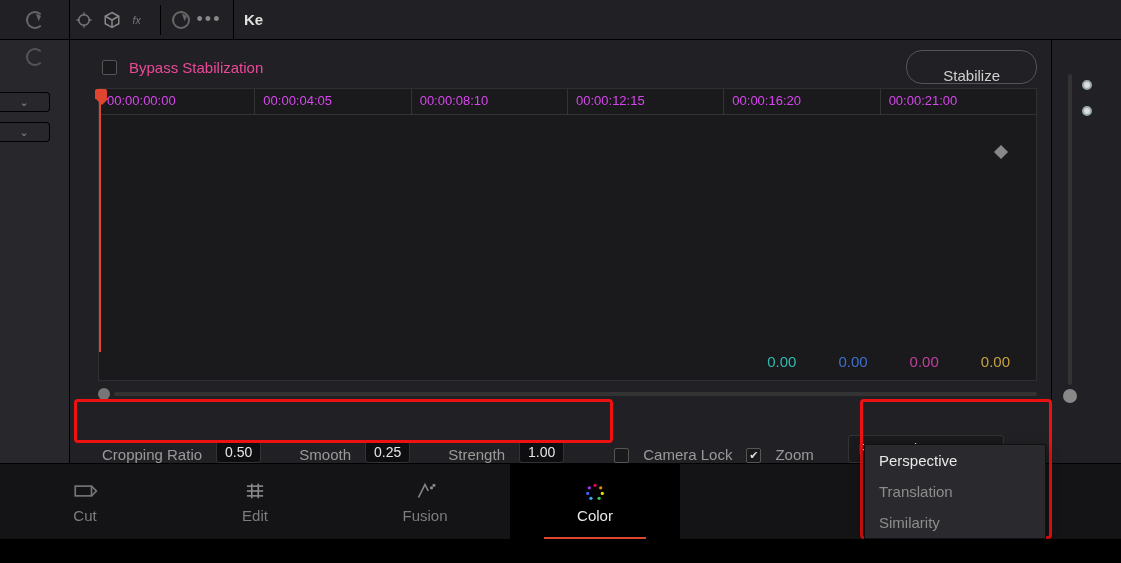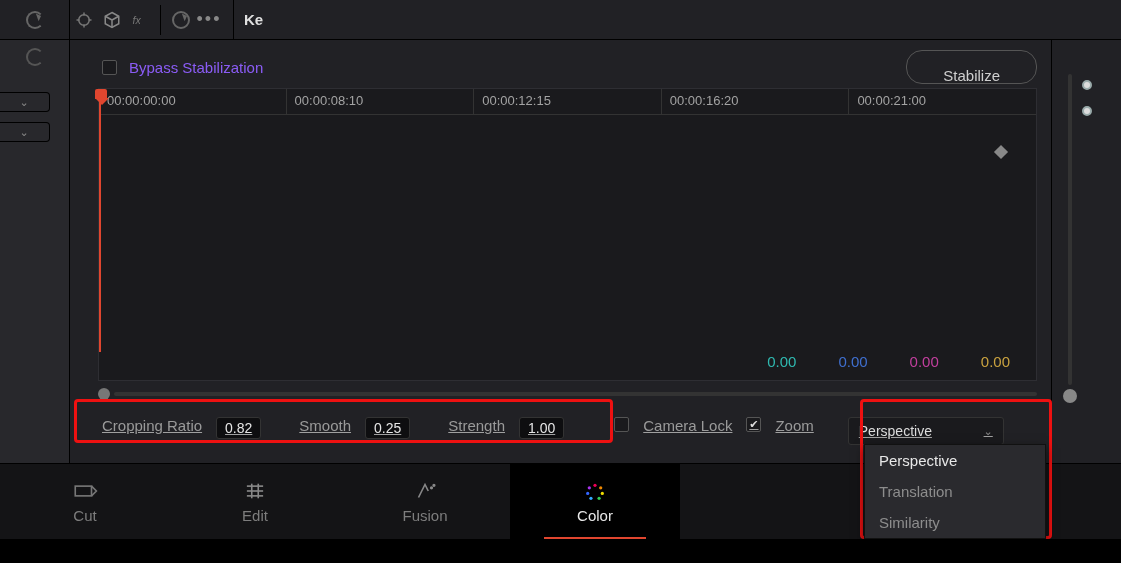--- a/index.html
+++ b/index.html
@@ -25,47 +25,47 @@
   .gutter .undo2 { width:18px; height:18px; border:2px solid #555; border-right-color:transparent; border-radius:50%;}
   .gutter-exp { width:50px; height:20px; margin-left:-20px; background:#28282c; border:1px solid #000; border-left:none; border-radius:0 4px 4px 0; display:flex; align-items:center; justify-content:center; color:#888; font-size:11px;}
   .content { flex:1; display:flex; flex-direction:column; padding:10px 14px 0 28px; position:relative;}
   .right-col { width:70px; border-left:1px solid #000; background:#212125; padding-top:40px; display:flex; flex-direction:column; align-items:center; gap:16px;}
   .kdot { width:10px; height:10px; border:2px solid #9aa; border-radius:50%; background:#ddd; }
 
   
   .bypass-row { display:flex; align-items:center; height:34px; gap:12px; padding-left:4px;}
   .chk { width:15px; height:15px; border:1px solid #555; border-radius:2px; display:inline-block; background:#1a1a1d; }
   .chk.checked::after { content:"✔"; color:#ddd; font-size:11px; display:block; text-align:center; line-height:13px;}
-  .bypass-row .lbl { color:#8b5cf6; font-size:15px; }
+  .bypass-row .lbl { color:#ec4899; font-size:15px; }
   .stab-btn { margin-left:auto; border:1px solid #555; color:#cfcfcf; background:transparent; height:30px; padding:16px 36px; border-radius:16px; font-size:15px;}
 
   
   .graph { flex:1; position:relative; margin-top:4px; border:1px solid #2e2e33; background:#1a1a1d; min-height:230px; }
   .ruler { display:flex; height:26px; border-bottom:1px solid #333; }
-  .ruler .tick { flex:1; border-left:1px solid #333; font-size:13px; color:#a3a3a3; padding:4px 0 0 8px; }
+  .ruler .tick { flex:1; border-left:1px solid #333; font-size:13px; color:#d946ef; padding:4px 0 0 8px; }
   .ruler .tick:first-child { border-left:none; }
   .playhead { position:absolute; left:0; top:0; bottom:28px; width:0; border-left:2px solid #e0462f; }
   .playhead::before{ content:""; position:absolute; left:-6px; top:0; width:12px; height:10px; background:#e0462f; border-radius:2px 2px 0 0;}
   .playhead::after{ content:""; position:absolute; left:-6px; top:9px; border:7px solid transparent; border-top-color:#e0462f; }
   .diamond { position:absolute; right:30px; top:58px; width:10px; height:10px; background:#888; transform:rotate(45deg); }
   .readouts { position:absolute; right:26px; bottom:10px; display:flex; gap:42px; font-size:15px; }
   .readouts span:nth-child(1){ color:#2fb9b0;}
   .readouts span:nth-child(2){ color:#3f6fcf;}
   .readouts span:nth-child(3){ color:#c23f9e;}
   .readouts span:nth-child(4){ color:#c9a23f;}
 
   .hscroll { height:18px; display:flex; align-items:center; margin-top:4px; padding-left:0;}
   .hscroll .knob { width:12px; height:12px; background:#777; border-radius:50%; }
   .hscroll .track { flex:1; height:4px; background:#333; margin-left:4px; border-radius:2px;}
   .vslider { position:absolute; right:-30px; top:34px; bottom:60px; width:22px; display:flex; flex-direction:column; align-items:center;}
   .vslider .vtrack{ flex:1; width:4px; background:#333; border-radius:2px;}
   .vslider .vknob{ width:14px; height:14px; background:#888; border-radius:50%; margin-top:4px;}
 
   
-  .params { display:flex; align-items:flex-start; height:46px; gap:14px; margin-top:14px; padding:0 4px; position:relative;text-decoration:underline;}
+  .params { display:flex; align-items:flex-end; height:46px; gap:14px; margin-top:14px; padding:0 4px; position:relative;}
   .plabel { color:#9a9a9a; font-size:15px; }
   .pval { color:#e6e6e6; background:#0e0e10; border:1px solid #333; border-radius:3px; padding:2px 8px; font-size:14px; min-width:44px; text-align:center;}
   .hl-red { position:absolute; border:3px solid #e11; pointer-events:none; border-radius:4px;}
   .hl1 { left:74px; top:399px; width:539px; height:44px; }
   .hl2 { left:860px; top:399px; width:192px; height:140px; }
 
   
   .dropdown { background:#1a1a1d; border:1px solid #333; border-radius:3px; color:#ddd; font-size:14px; height:28px; padding:0 10px; display:flex; align-items:center; min-width:156px; justify-content:space-between;}
   .dropdown .chev { font-size:11px; color:#888; }
   .dd-menu { position:absolute; left:864px; top:444px; width:182px; background:#2a2a2e; border:1px solid #111; z-index:50; box-shadow:0 4px 10px rgba(0,0,0,.6);}
@@ -134,20 +134,21 @@
     <div class="content">
       <div class="bypass-row">
         <span class="chk"></span>
         <span class="lbl">Bypass Stabilization</span>
         <button class="stab-btn">Stabilize</button>
       </div>
 
       <div class="graph">
         <div class="ruler">
           <div class="tick">00:00:00:00</div>
+          <div class="tick">00:00:04:05</div>
           <div class="tick">00:00:08:10</div>
           <div class="tick">00:00:12:15</div>
           <div class="tick">00:00:16:20</div>
           <div class="tick">00:00:21:00</div>
         </div>
         <div class="playhead"></div>
         <div class="diamond"></div>
         <div class="readouts">
           <span>0.00</span>
           <span>0.00</span>
@@ -161,21 +162,21 @@
           <div class="track"></div>
       </div>
 
       <div class="vslider">
         <div class="vtrack"></div>
           <div class="vknob"></div>
       </div>
 
       <div class="params">
         <span class="plabel">Cropping Ratio</span>
-        <span class="pval">0.82</span>
+        <span class="pval">0.50</span>
         <span style="width:10px"></span>
         <span class="plabel">Smooth</span>
         <span class="pval">0.25</span>
         <span style="width:10px"></span>
         <span class="plabel">Strength</span>
         <span class="pval">1.00</span>
         <span style="width:22px"></span>
         <span class="chk"></span>
         <span class="plabel">Camera Lock</span>
         <span class="chk checked"></span>

